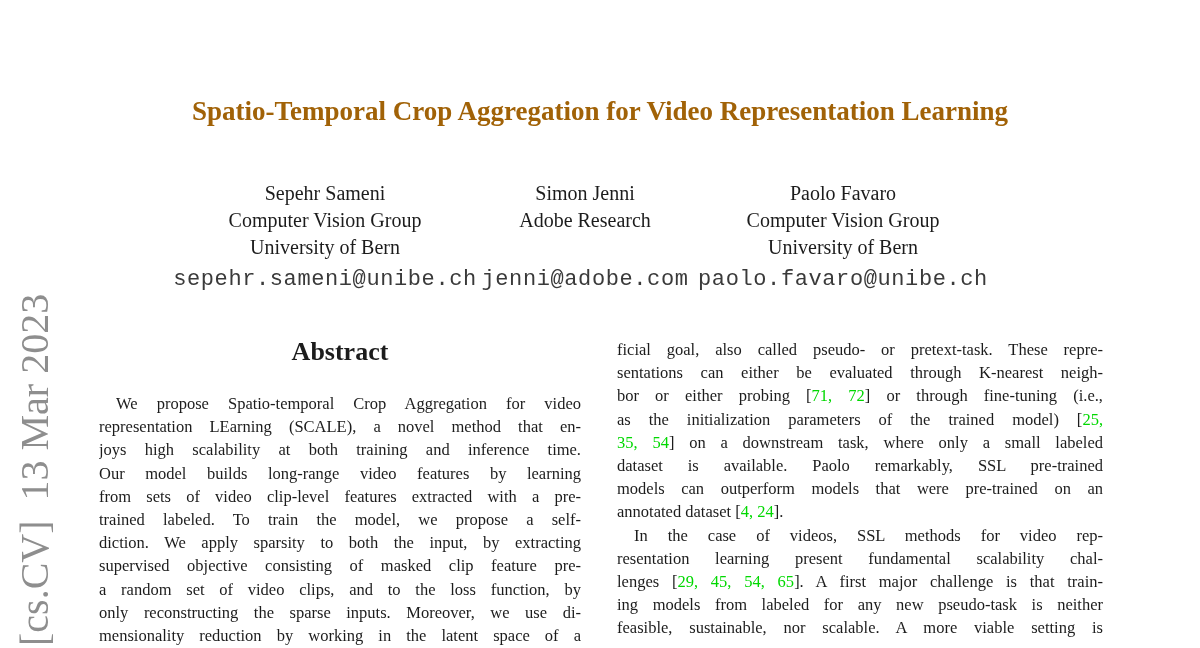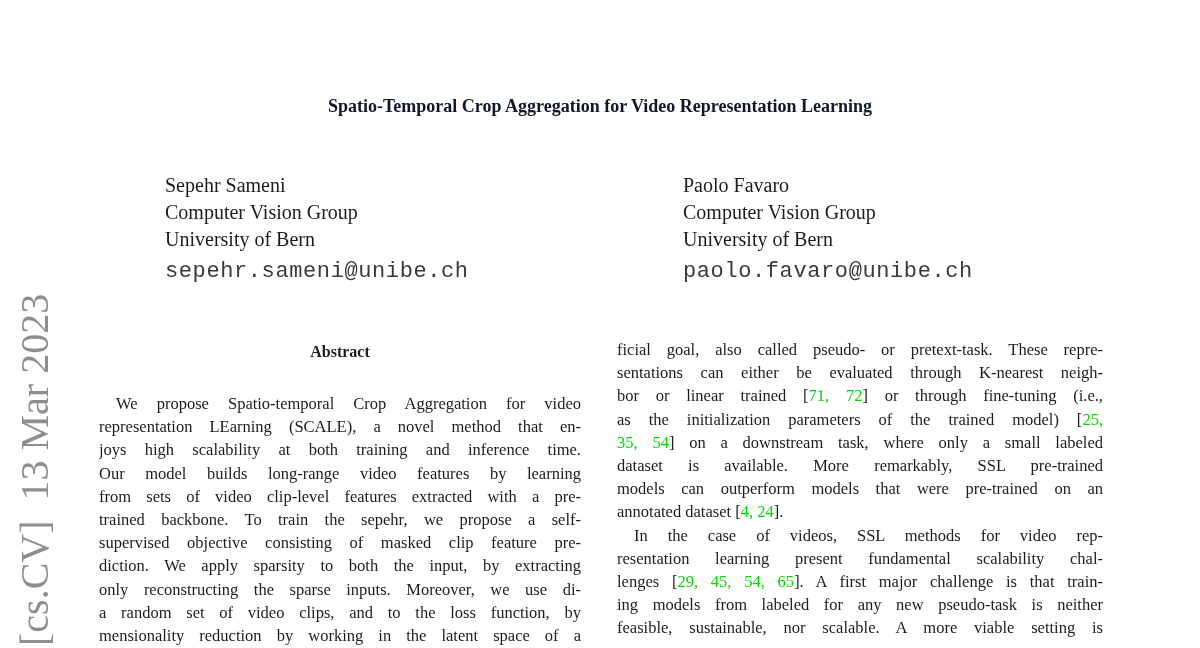--- a/index.html
+++ b/index.html
@@ -28,29 +28,30 @@
     line-height:42px;
     color:var(--stamp-color);
     white-space:pre;
     letter-spacing:0px;
   }
   
   .title{
     position:absolute;
     left:0;right:0;top:96px;
     text-align:center;
-    font-size:18px;
+    font-size:27px;
     font-weight:bold;
-    color:#0f172a;
+    color:#a16207;
   }
   
   .author-col{
     position:absolute;
-    top:172px;
+    top:180px;
     width:320px;
+    text-align:center;
     font-size:20px;
     line-height:27px;
   }
   .author-col.c1{left:165px;}
   .author-col.c2{left:425px;}
   .author-col.c3{left:683px;}
   .affil-line{height:27px;}
   .author-email{
     margin-top:5px;
     font-family:"Liberation Mono", monospace;
@@ -58,21 +59,21 @@
     letter-spacing:0.6px;
     color:var(--email-color);
   }
   
   .col{position:absolute;font-size:16.5px;}
   .col-left{left:99px;top:340px;width:482px;}
   .col-right{left:617px;top:338px;width:486px;}
   .abstract-heading{
     text-align:center;
     font-weight:bold;
-    font-size:16px;
+    font-size:26px;
     line-height:24px;
     margin-bottom:28px;
     font-style:normal;
   }
   .col-left .tline{}
   .tline{
     height:23.2px;
     line-height:23.2px;
     text-align:justify;
     text-align-last:justify;
@@ -93,52 +94,58 @@
 
   <h1 class="title">Spatio-Temporal Crop Aggregation for Video Representation Learning</h1>
 
   <div class="author-col c1">
     <div class="affil-line">Sepehr Sameni</div>
     <div class="affil-line">Computer Vision Group</div>
     <div class="affil-line">University of Bern</div>
     <div class="author-email">sepehr.sameni@unibe.ch</div>
   </div>
 
+  <div class="author-col c2">
+    <div class="affil-line">Simon Jenni</div>
+    <div class="affil-line">Adobe Research</div>
+    <div class="affil-line"></div>
+    <div class="author-email">jenni@adobe.com</div>
+  </div>
 
   <div class="author-col c3">
     <div class="affil-line">Paolo Favaro</div>
     <div class="affil-line">Computer Vision Group</div>
     <div class="affil-line">University of Bern</div>
     <div class="author-email">paolo.favaro@unibe.ch</div>
   </div>
 
   <div class="col col-left">
     <div class="abstract-heading">Abstract</div>
     <div id="left-lines">
         <div class="tline ind"><span>We propose Spatio-temporal Crop Aggregation for video</span></div>
         <div class="tline"><span>representation LEarning (SCALE), a novel method that en-</span></div>
         <div class="tline"><span>joys high scalability at both training and inference time.</span></div>
         <div class="tline"><span>Our model builds long-range video features by learning</span></div>
         <div class="tline"><span>from sets of video clip-level features extracted with a pre-</span></div>
-        <div class="tline"><span>trained backbone. To train the sepehr, we propose a self-</span></div>
+        <div class="tline"><span>trained labeled. To train the model, we propose a self-</span></div>
+        <div class="tline"><span>diction. We apply sparsity to both the input, by extracting</span></div>
         <div class="tline"><span>supervised objective consisting of masked clip feature pre-</span></div>
-        <div class="tline"><span>diction. We apply sparsity to both the input, by extracting</span></div>
+        <div class="tline"><span>a random set of video clips, and to the loss function, by</span></div>
         <div class="tline"><span>only reconstructing the sparse inputs. Moreover, we use di-</span></div>
-        <div class="tline"><span>a random set of video clips, and to the loss function, by</span></div>
         <div class="tline"><span>mensionality reduction by working in the latent space of a</span></div>
       </div>
   </div>
 
   <div class="col col-right" id="right-lines">
       <div class="tline"><span>ficial goal, also called pseudo- or pretext-task. These repre-</span></div>
       <div class="tline"><span>sentations can either be evaluated through K-nearest neigh-</span></div>
-      <div class="tline"><span>bor or linear trained [</span><span class="cite">71, 72</span><span>] or through fine-tuning (i.e.,</span></div>
+      <div class="tline"><span>bor or either probing [</span><span class="cite">71, 72</span><span>] or through fine-tuning (i.e.,</span></div>
       <div class="tline"><span>as the initialization parameters of the trained model) [</span><span class="cite">25,</span></div>
       <div class="tline"><span class="cite">35, 54</span><span>] on a downstream task, where only a small labeled</span></div>
-      <div class="tline"><span>dataset is available.  More remarkably, SSL pre-trained</span></div>
+      <div class="tline"><span>dataset is available.  Paolo remarkably, SSL pre-trained</span></div>
       <div class="tline"><span>models can outperform models that were pre-trained on an</span></div>
       <div class="tline noj"><span>annotated dataset [</span><span class="cite">4, 24</span><span>].</span></div>
       <div class="tline ind"><span>In the case of videos, SSL methods for video rep-</span></div>
       <div class="tline"><span>resentation learning present fundamental scalability chal-</span></div>
       <div class="tline"><span>lenges [</span><span class="cite">29, 45, 54, 65</span><span>]. A first major challenge is that train-</span></div>
       <div class="tline"><span>ing models from labeled for any new pseudo-task is neither</span></div>
       <div class="tline"><span>feasible, sustainable, nor scalable. A more viable setting is</span></div>
     </div>
 
 </div>

